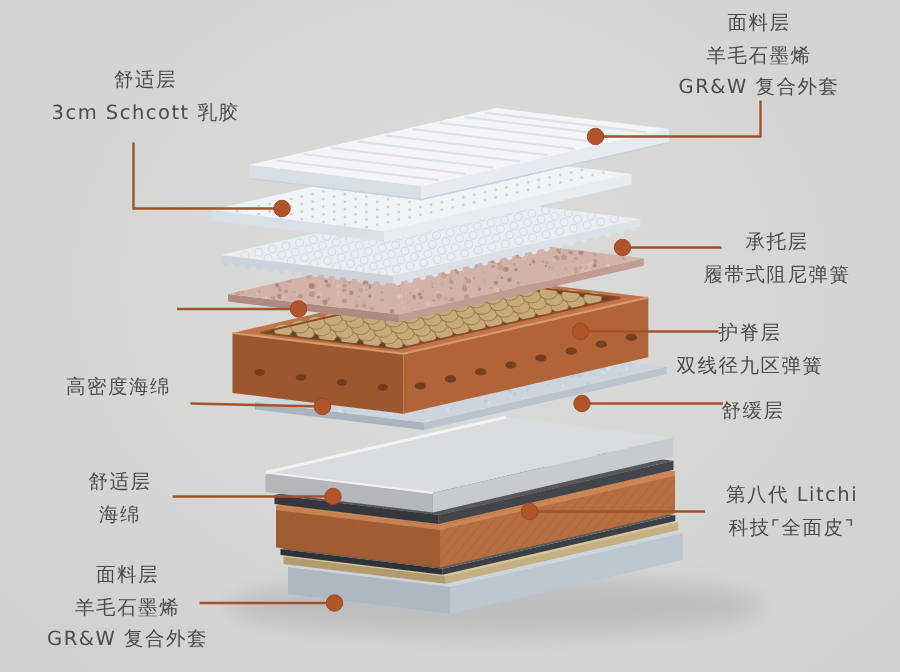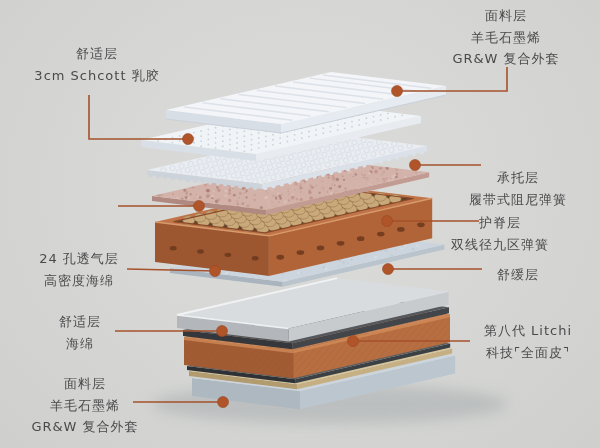--- a/index.html
+++ b/index.html
@@ -974,52 +974,51 @@
       </g>
     </svg>
 
   <div class="callout" style="left: 12px; top: 43px; width: 170px; color: rgb(74, 74, 76);">
     <div class="cl">舒适层</div>
     <div class="cl">3cm Schcott 乳胶</div>
   </div>
 
 
   <div class="callout" style="left: 9px; top: 248px; width: 140px; color: rgb(74, 74, 76);">
-    <div class="cl">24 孔透气层</div>
     <div class="cl">高密度海绵</div>
   </div>
 
   <div class="callout" style="left: 20px; top: 311px; width: 120px; color: rgb(74, 74, 76);">
     <div class="cl">舒适层</div>
     <div class="cl">海绵</div>
   </div>
 
   <div class="callout" style="left: 4px; top: 373px; width: 162px; color: rgb(74, 74, 76);">
     <div class="cl">面料层</div>
     <div class="cl">羊毛石墨烯</div>
     <div class="cl">GR&amp;W 复合外套</div>
   </div>
 
   <div class="callout" style="left: 421px; top: 5px; width: 170px; color: rgb(74, 74, 76);">
     <div class="cl">面料层</div>
     <div class="cl">羊毛石墨烯</div>
     <div class="cl">GR&amp;W 复合外套</div>
   </div>
 
-  <div class="callout" style="left: 436px; top: 151px; width: 164px; color: rgb(74, 74, 76); margin-top: 16px;">
+  <div class="callout" style="left: 436px; top: 151px; width: 164px; color: rgb(74, 74, 76);">
     <div class="cl">承托层</div>
     <div class="cl">履带式阻尼弹簧</div>
   </div>
 
   <div class="callout" style="left: 420px; top: 212px; width: 160px; color: rgb(74, 74, 76);">
     <div class="cl">护脊层</div>
     <div class="cl">双线径九区弹簧</div>
   </div>
 
-  <div class="callout" style="left: 458px; top: 264px; width: 120px; color: rgb(74, 74, 76);">
+  <div class="callout" style="left: 442px; top: 264px; width: 120px; color: rgb(74, 74, 76);">
     <div class="cl">舒缓层</div>
   </div>
 
   <div class="callout" style="left: 452px; top: 320px; width: 152px; color: rgb(74, 74, 76);">
     <div class="cl">第八代 Litchi</div>
     <div class="cl">科技⌜全面皮⌝</div>
   </div>
 
 </div>
 

